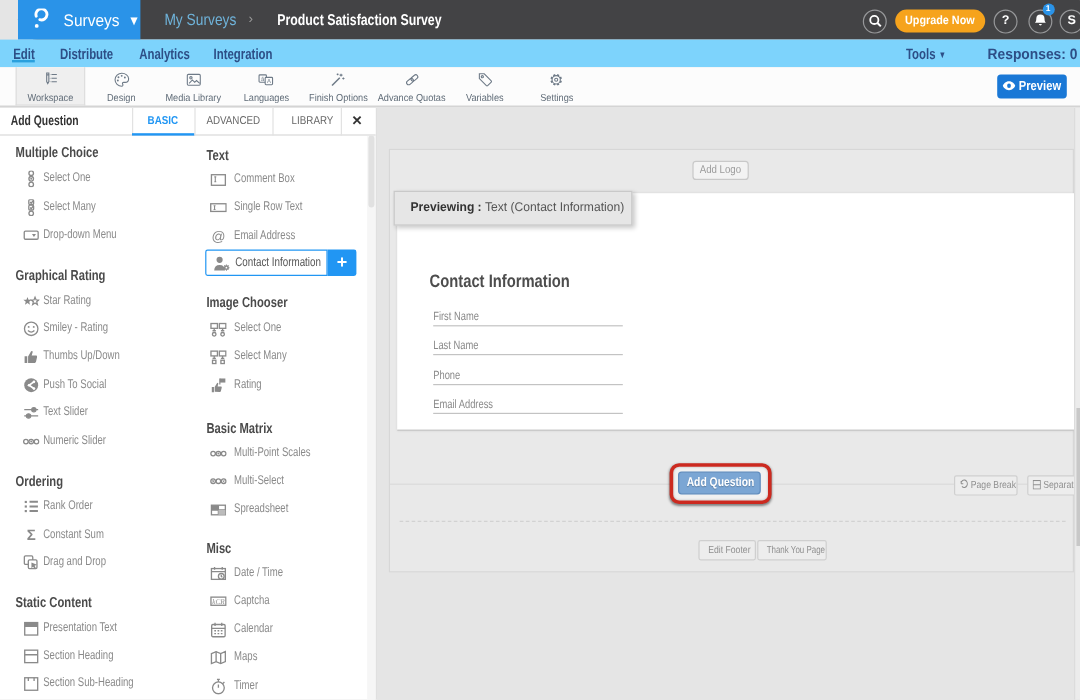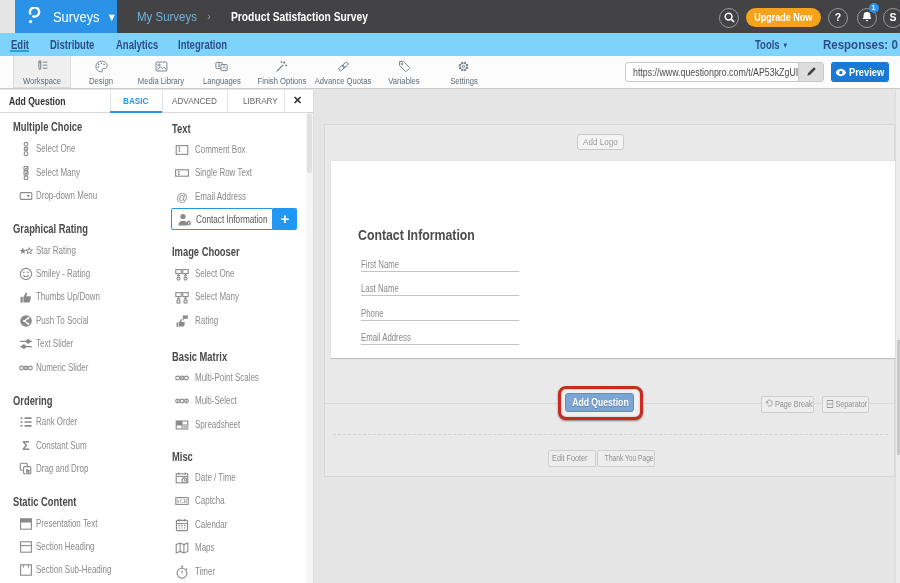--- a/index.html
+++ b/index.html
@@ -42,21 +42,21 @@
 #card { position:absolute; left:6px; top:36px; width:564px; height:198px; background:#fff; border-bottom:1px solid #bfbfbf; box-shadow:0 0 2px rgba(0,0,0,0.08); }
 #tooltip { position:absolute; left:3px; top:34px; width:199px; height:29px; background:#e6e6e6; border:1px solid #c9c9c9; box-shadow:2px 2px 4px rgba(0,0,0,0.22); font-size:10.5px; color:#555; line-height:27px; padding-left:13px; white-space:nowrap; }
 #tooltip b { color:#333; }
 #cheading { position:absolute; left:33px; top:101px; font-size:15px; font-weight:bold; color:#4d4d4d; white-space:nowrap; transform:scaleX(0.82); transform-origin:0 50%; }
 .flabel { position:absolute; left:36px; font-size:10px; color:#8a8a8a; white-space:nowrap; transform:scaleX(0.78); transform-origin:0 50%; }
 .fline { position:absolute; left:36px; width:158px; height:1px; background:#c3c3c3; }
 #aqline { position:absolute; left:0px; top:278px; width:569px; height:1px; background:#dadada; }
 #redring { position:absolute; left:233px; top:261px; width:85px; height:34px; border:3.5px solid #cc2a20; border-radius:8px; background:#f1f1f1; box-shadow:0 1px 2px rgba(0,0,0,0.45), inset 0 0 2px rgba(0,0,0,0.3); }
 #aqbtn { position:absolute; left:4px; top:4px; width:69px; height:19px; background:#7ba6d4; border:1px solid #5f8cbe; border-radius:3px; color:#fff; font-size:10.5px; font-weight:bold; text-align:center; line-height:17px; text-shadow:0 1px 1px rgba(0,0,0,0.25); white-space:nowrap; }
 #aqbtn span { display:inline-block; transform:scaleX(0.82); }
-.sbtn { position:absolute; height:17px; background:#ededed; border:1px solid #cfcfcf; border-radius:2px; font-size:8.5px; color:#8f8f8f; text-align:left; line-height:15px; white-space:nowrap; }
+.sbtn { position:absolute; height:17px; background:#ededed; border:1px solid #cfcfcf; border-radius:2px; font-size:8.5px; color:#8f8f8f; text-align:right; line-height:15px; white-space:nowrap;margin-left:34px; }
 .sbtn span { display:inline-block; transform:scaleX(0.85); }
 #dotline { position:absolute; left:8px; top:309px; width:555px; height:0; border-top:1px dashed #d2d2d2; }
 #mscroll { position:absolute; left:895px; top:90px; width:5px; height:493px; background:#ececec; border-left:1px solid #dcdcdc; }
 #mthumb { position:absolute; left:1px; top:250px; width:4px; height:115px; background:#c8c8c8; }
 </style></head>
 <body>
 <div id="topbar">
   <div id="logo">
     <svg style="position:absolute;left:13px;top:6.5px" width="14" height="18" viewBox="0 0 14 18">
       <path d="M2.2 6.5 A4.6 4.6 0 1 1 5.2 9.4" fill="none" stroke="#fff" stroke-width="2.4" stroke-linecap="round"></path>
@@ -147,26 +147,20 @@
       <path d="M11.76 14.25 L12.45 15.91" stroke="#6e7a87" stroke-width="2.4"></path>
       <path d="M8.24 14.25 L7.55 15.91" stroke="#6e7a87" stroke-width="2.4"></path>
       <path d="M5.75 11.76 L4.09 12.45" stroke="#6e7a87" stroke-width="2.4"></path>
       <path d="M5.75 8.24 L4.09 7.55" stroke="#6e7a87" stroke-width="2.4"></path>
       <path d="M8.24 5.75 L7.55 4.09" stroke="#6e7a87" stroke-width="2.4"></path>
       <path d="M11.76 5.75 L12.45 4.09" stroke="#6e7a87" stroke-width="2.4"></path>
       <path d="M14.25 8.24 L15.91 7.55" stroke="#6e7a87" stroke-width="2.4"></path>
       <circle cx="10" cy="10" r="1.7" stroke="#6e7a87" fill="none" stroke-width="1.2"></circle>
     </svg>
 <div class="tlabel" style="left:418.5px">Settings</div>
-  <div id="urlbox">
-      <div id="urltext">https://www.questionpro.com/t/AP53kZgUI</div>
-    <div id="pencilseg"><svg width="11" height="11" viewBox="0 0 12 12" style="margin-top:3.5px">
-          <path d="M1.5 10.5 l0.8-2.8 6.4-6.4 2 2 -6.4 6.4 z" fill="#444"></path>
-        </svg></div>
-  </div>
   <div id="previewbtn"><span><svg width="13" height="9" viewBox="0 0 14 9" style="vertical-align:-1px;margin-right:3px">
           <path d="M7 0.5 C3.5 0.5 1.2 3 0.4 4.5 1.2 6 3.5 8.5 7 8.5 s5.8-2.5 6.6-4 C12.8 3 10.5 0.5 7 0.5z" fill="#fff"></path>
           <circle cx="7" cy="4.5" r="2" fill="#1a78d6"></circle>
         </svg>Preview</span></div>
 </div>
 <div id="panel">
 <div class="lh" style="left:13px;top:30.2px">Multiple Choice</div>
 <svg style="position:absolute;left:19.0px;top:52.3px" width="14" height="14" viewBox="0 0 14 14">
       <circle cx="7" cy="2.3" r="1.9" stroke="#8a8a8a" fill="none" stroke-width="1.1"></circle>
       <circle cx="7" cy="7" r="1.9" stroke="#8a8a8a" fill="none" stroke-width="1.1"></circle>
@@ -380,20 +374,21 @@
     <div class="tabsep" style="left:227px"></div>
     <div class="t" style="left:243px">LIBRARY</div>
     <div class="tabsep" style="left:284px"></div>
     <div style="position:absolute;left:293px;top:4px;font-size:11px;font-weight:bold;color:#333">✕</div>
   </div>
 </div>
 <div id="main">
   <div id="container">
     <div id="addlogo"><span>Add Logo</span></div>
     <div id="card"></div>
+    <div id="tooltip"><span style="display:inline-block;transform:scaleX(0.96);transform-origin:0 50%"><b>Previewing :</b>&nbsp;Text (Contact Information)</span></div>
     <div id="cheading">Contact Information</div>
     <div class="flabel" style="top:133.7px">First Name</div>
     <div class="fline" style="top:145.5px"></div>
     <div class="flabel" style="top:158.2px">Last Name</div>
     <div class="fline" style="top:170.0px"></div>
     <div class="flabel" style="top:182.7px">Phone</div>
     <div class="fline" style="top:194.5px"></div>
     <div class="flabel" style="top:207.2px">Email Address</div>
     <div class="fline" style="top:219.0px"></div>
     <div id="aqline"></div>

